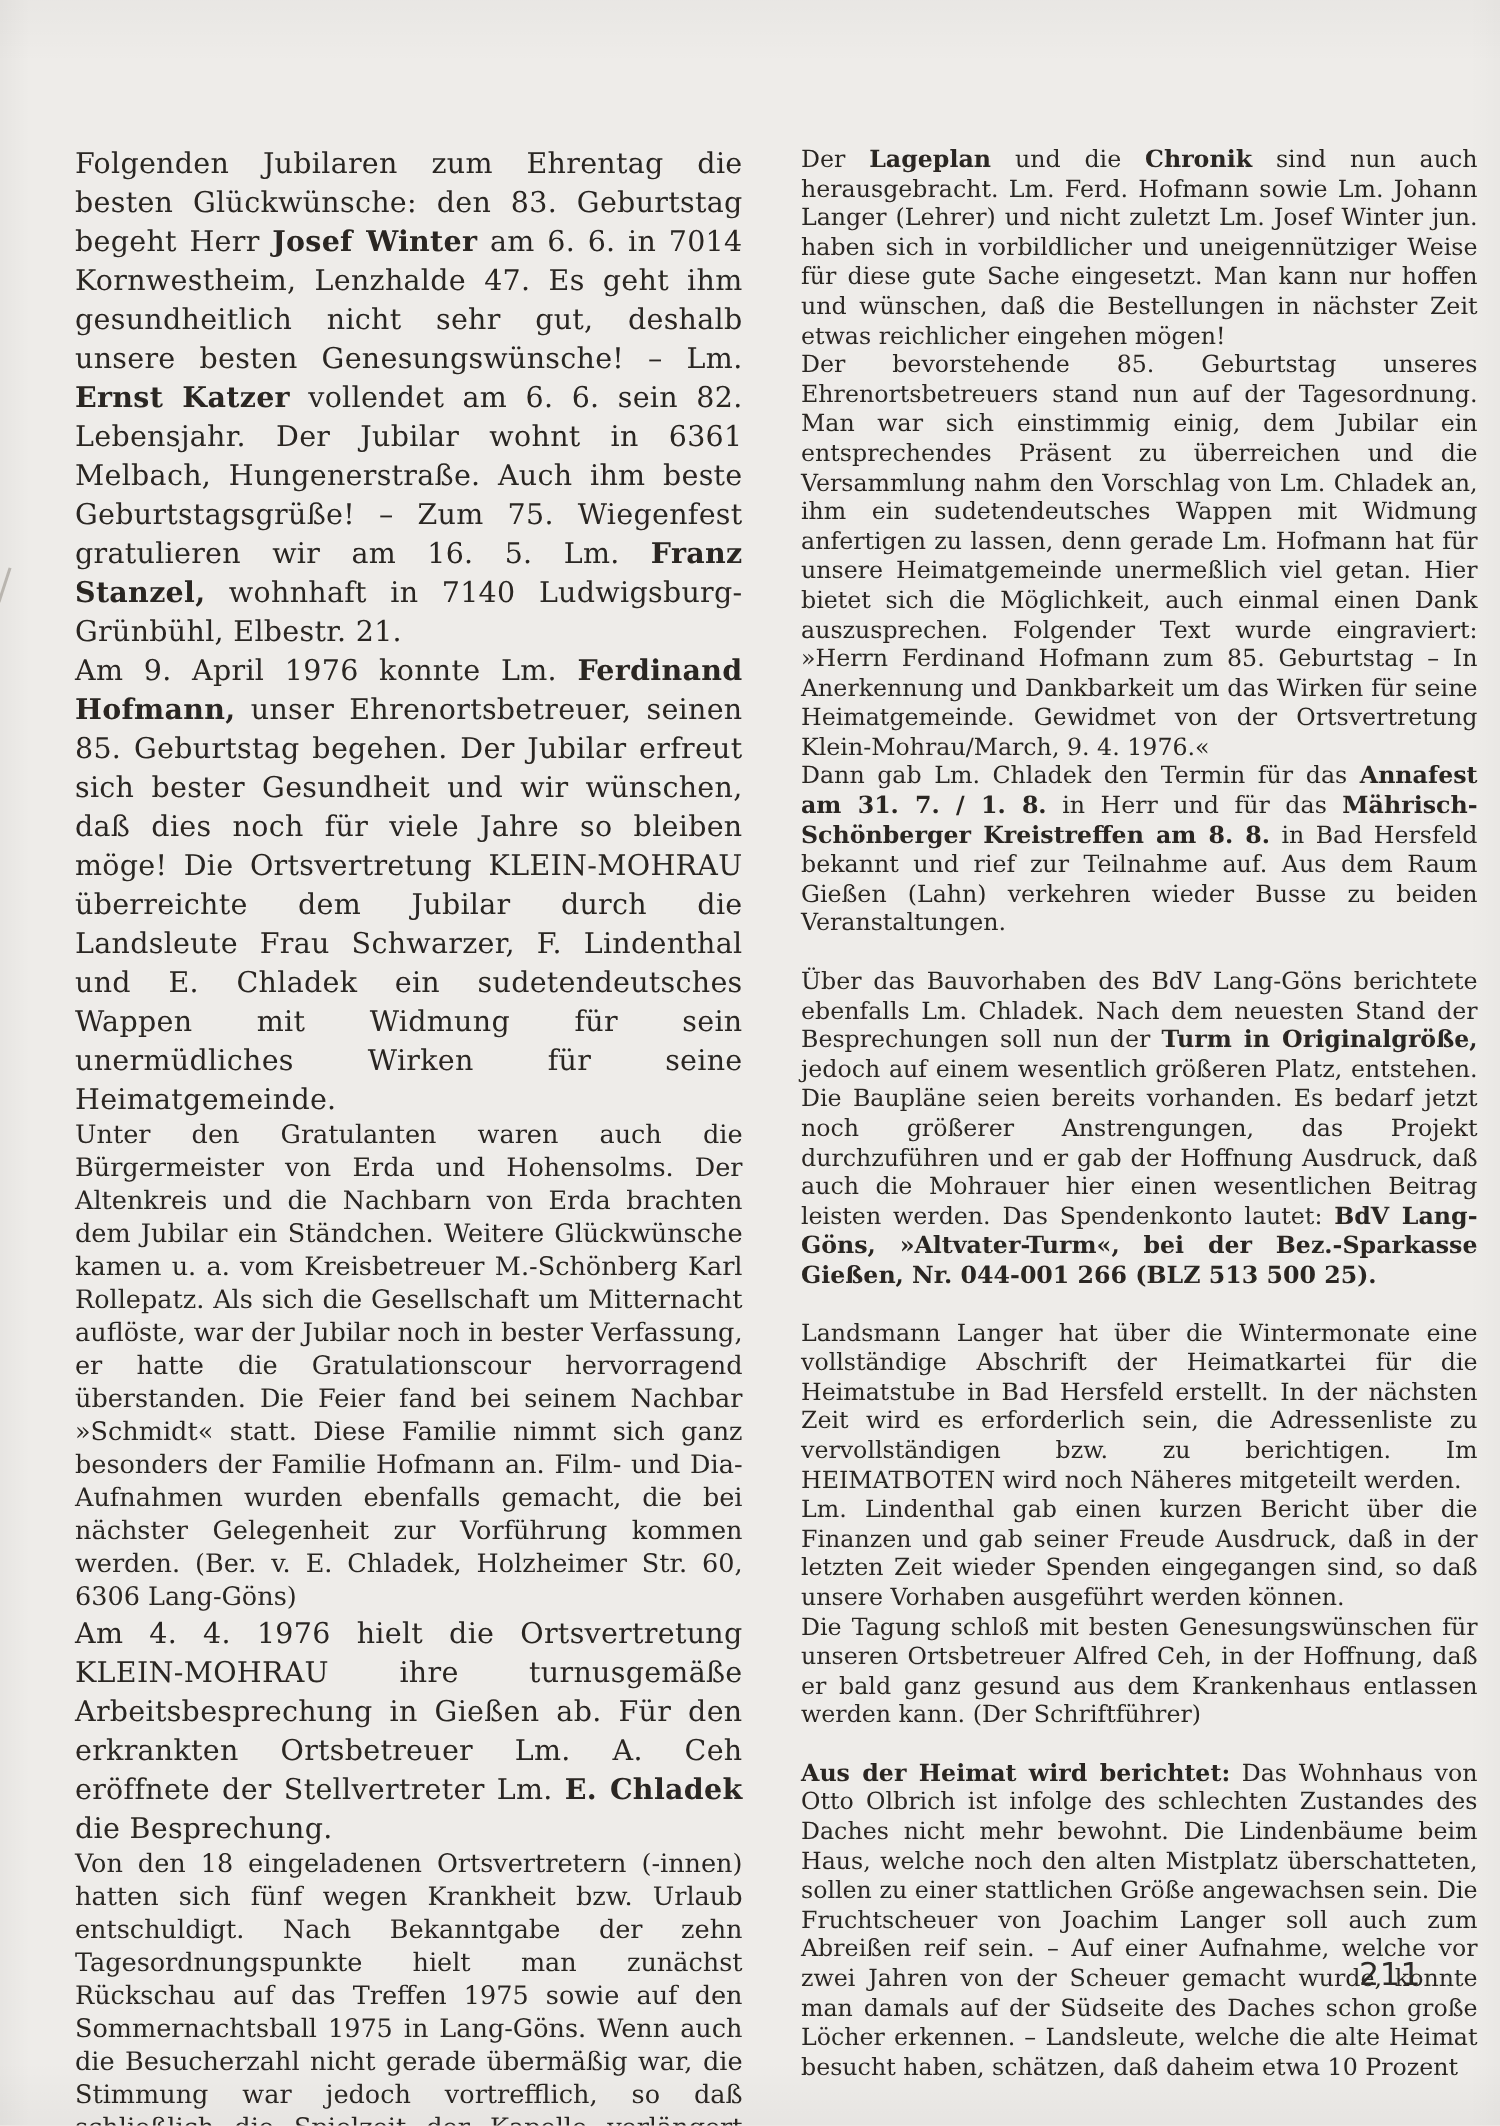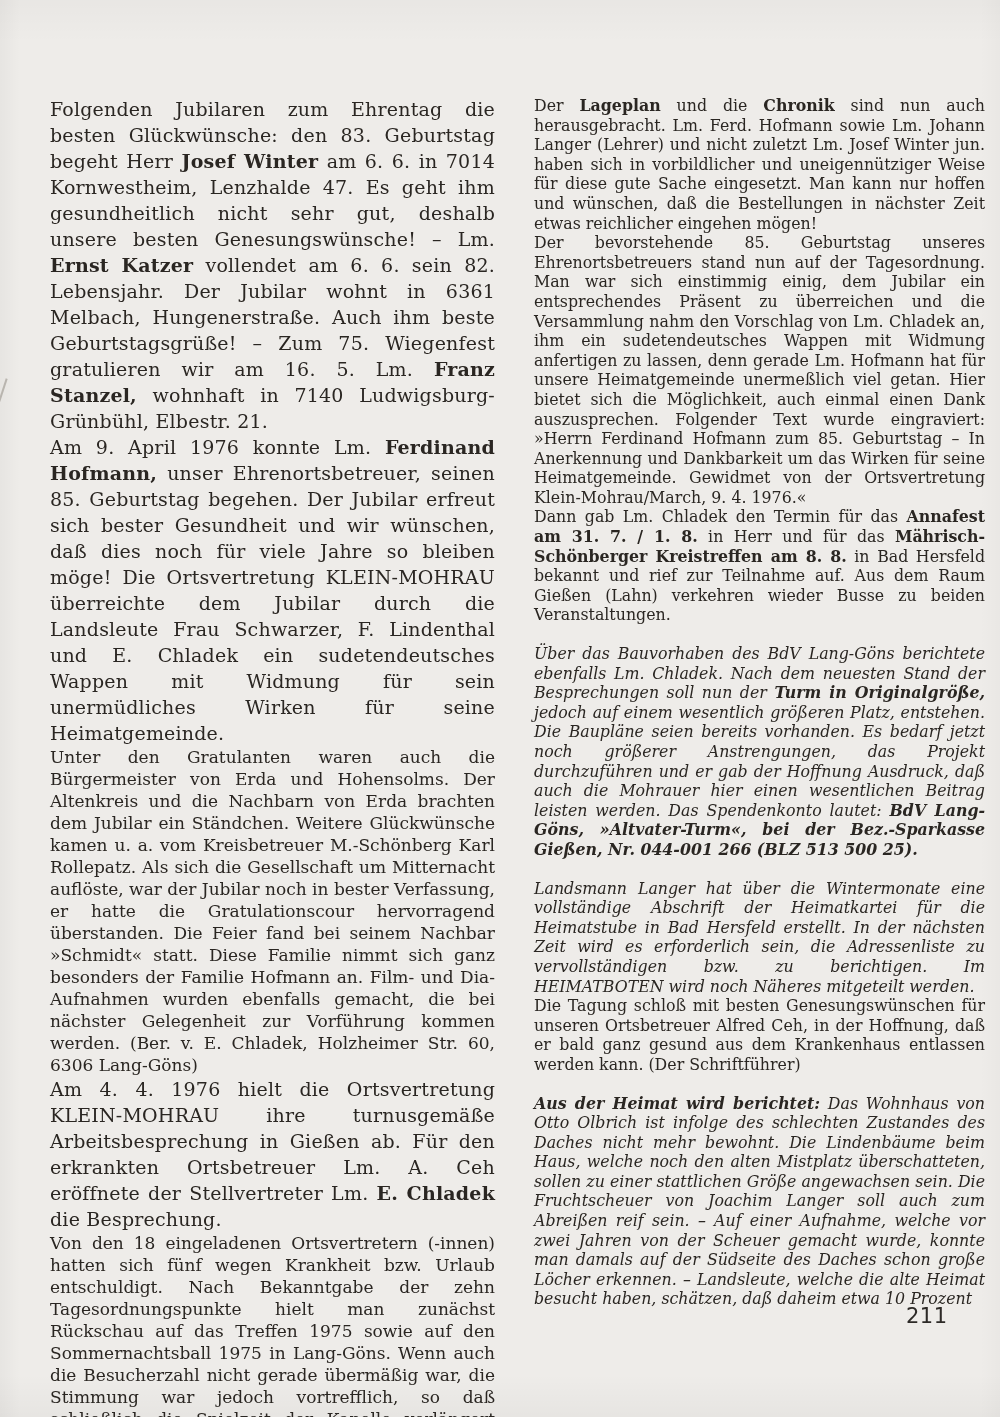--- a/index.html
+++ b/index.html
@@ -31,21 +31,21 @@
   .sm  { font-size: 17px; line-height: 22px; }
   .mb  { margin-bottom: 11px !important; }
   .byline { text-align: right !important; margin-bottom: 3px !important; }
   .heading { font-weight: bold; margin-top: 10px !important; }
 
   
   .col-right p {
     margin: 0; text-align: justify;
     font-size: 15.8px; line-height: 19.6px;
   }
-  .gap { margin-top: 19px !important; font-style: italic; }
+  .gap { margin-top: 19px !important; }
 
   .b { font-weight: bold; }
 
   .page-number {
     position: absolute;
     left: 906px; top: 1304px;
     font-family: "DejaVu Sans", "Liberation Sans", sans-serif;
     font-size: 21px;
     letter-spacing: 0.5px;
     color: #2d2a27;
@@ -72,19 +72,20 @@
     <p class="sm"><span>Von den 18 eingeladenen Ortsvertretern (-innen) hatten sich fünf wegen Krankheit bzw. Urlaub entschuldigt. Nach Bekanntgabe der zehn Tagesordnungspunkte hielt man zunächst Rückschau auf das Treffen 1975 sowie auf den Sommernachtsball 1975 in Lang-Göns. Wenn auch die Besucherzahl nicht gerade übermäßig war, die Stimmung war jedoch vortrefflich, so daß schließlich die Spielzeit der Kapelle verlängert werden mußte. Bei dem eingelegten Tanz- und Würfelspiel konnten sich die Familien E. Scholz und Rudolf Olbrich über ihre Gewinne freuen.</span></p>
 
   </div>
 
   <div class="col col-right">
     <p><span>Der </span><span class="b">Lageplan</span><span> und die </span><span class="b">Chronik</span><span> sind nun auch herausgebracht. Lm. Ferd. Hofmann sowie Lm. Johann Langer (Lehrer) und nicht zuletzt Lm. Josef Winter jun. haben sich in vorbildlicher und uneigennütziger Weise für diese gute Sache eingesetzt. Man kann nur hoffen und wünschen, daß die Bestellungen in nächster Zeit etwas reichlicher eingehen mögen!</span></p>
     <p><span>Der bevorstehende 85. Geburtstag unseres Ehrenortsbetreuers stand nun auf der Tagesordnung. Man war sich einstimmig einig, dem Jubilar ein entsprechendes Präsent zu überreichen und die Versammlung nahm den Vorschlag von Lm. Chladek an, ihm ein sudetendeutsches Wappen mit Widmung anfertigen zu lassen, denn gerade Lm. Hofmann hat für unsere Heimatgemeinde unermeßlich viel getan. Hier bietet sich die Möglichkeit, auch einmal einen Dank auszusprechen. Folgender Text wurde eingraviert: »Herrn Ferdinand Hofmann zum 85. Geburtstag – In Anerkennung und Dankbarkeit um das Wirken für seine Heimatgemeinde. Gewidmet von der Ortsvertretung Klein-Mohrau/March, 9. 4. 1976.«</span></p>
     <p><span>Dann gab Lm. Chladek den Termin für das </span><span class="b">Annafest am 31. 7. / 1. 8.</span><span> in Herr und für das </span><span class="b">Mährisch-Schönberger Kreistreffen am 8. 8.</span><span> in Bad Hersfeld bekannt und rief zur Teilnahme auf. Aus dem Raum Gießen (Lahn) verkehren wieder Busse zu beiden Veranstaltungen.</span></p>
     <p class="gap"><span>Über das Bauvorhaben des BdV Lang-Göns berichtete ebenfalls Lm. Chladek. Nach dem neuesten Stand der Besprechungen soll nun der </span><span class="b">Turm in Originalgröße,</span><span> jedoch auf einem wesentlich größeren Platz, entstehen. Die Baupläne seien bereits vorhanden. Es bedarf jetzt noch größerer Anstrengungen, das Projekt durchzuführen und er gab der Hoffnung Ausdruck, daß auch die Mohrauer hier einen wesentlichen Beitrag leisten werden. Das Spendenkonto lautet: </span><span class="b">BdV Lang-Göns, »Altvater-Turm«, bei der Bez.-Sparkasse Gießen, Nr. 044-001 266 (BLZ 513 500 25).</span></p>
     <p class="gap"><span>Landsmann Langer hat über die Wintermonate eine vollständige Abschrift der Heimatkartei für die Heimatstube in Bad Hersfeld erstellt. In der nächsten Zeit wird es erforderlich sein, die Adressenliste zu vervollständigen bzw. zu berichtigen. Im HEIMATBOTEN wird noch Näheres mitgeteilt werden.</span></p>
+    <p><span>Lm. Lindenthal gab einen kurzen Bericht über die Finanzen und gab seiner Freude Ausdruck, daß in der letzten Zeit wieder Spenden eingegangen sind, so daß unsere Vorhaben ausgeführt werden können.</span></p>
     <p><span>Die Tagung schloß mit besten Genesungswünschen für unseren Ortsbetreuer Alfred Ceh, in der Hoffnung, daß er bald ganz gesund aus dem Krankenhaus entlassen werden kann. (Der Schriftführer)</span></p>
     <p class="gap"><span class="b">Aus der Heimat wird berichtet:</span><span> Das Wohnhaus von Otto Olbrich ist infolge des schlechten Zustandes des Daches nicht mehr bewohnt. Die Lindenbäume beim Haus, welche noch den alten Mistplatz überschatteten, sollen zu einer stattlichen Größe angewachsen sein. Die Fruchtscheuer von Joachim Langer soll auch zum Abreißen reif sein. – Auf einer Aufnahme, welche vor zwei Jahren von der Scheuer gemacht wurde, konnte man damals auf der Südseite des Daches schon große Löcher erkennen. – Landsleute, welche die alte Heimat besucht haben, schätzen, daß daheim etwa 10 Prozent</span></p>
   </div>
 
   <div class="page-number">211</div>
   <div class="scan-artifact"></div>
 </div>
 
 </body></html>

